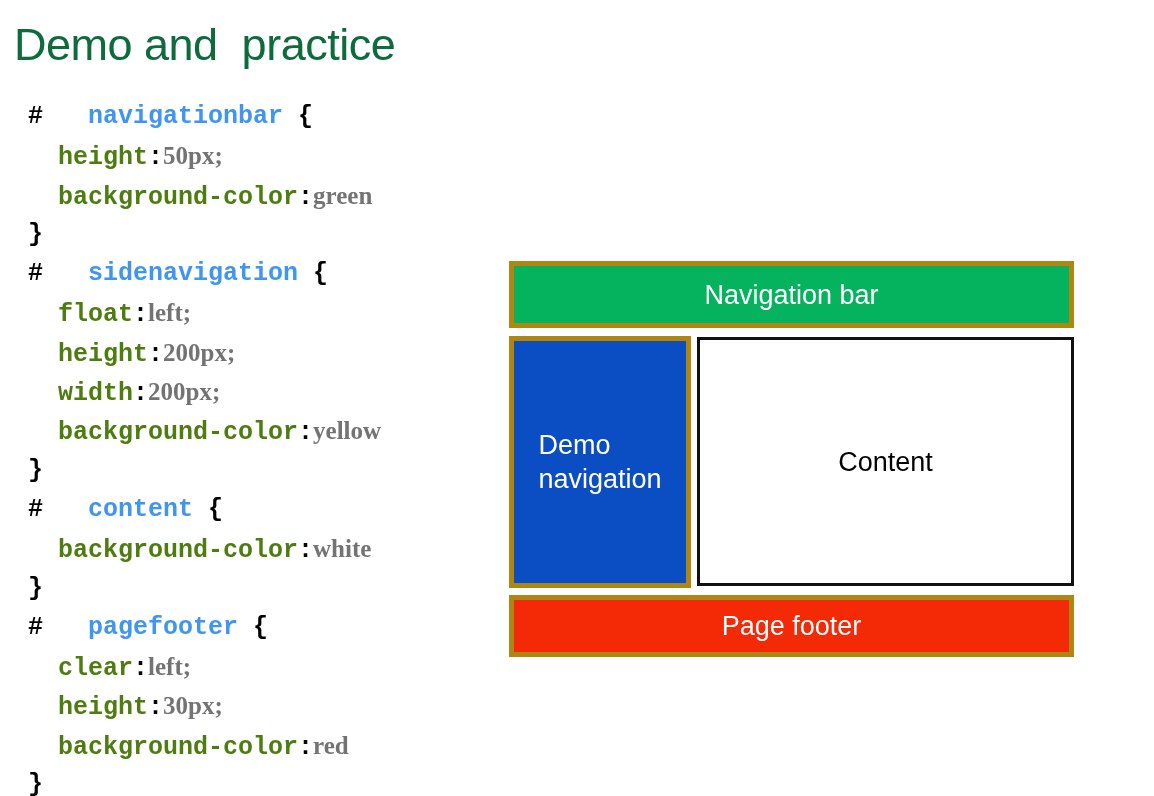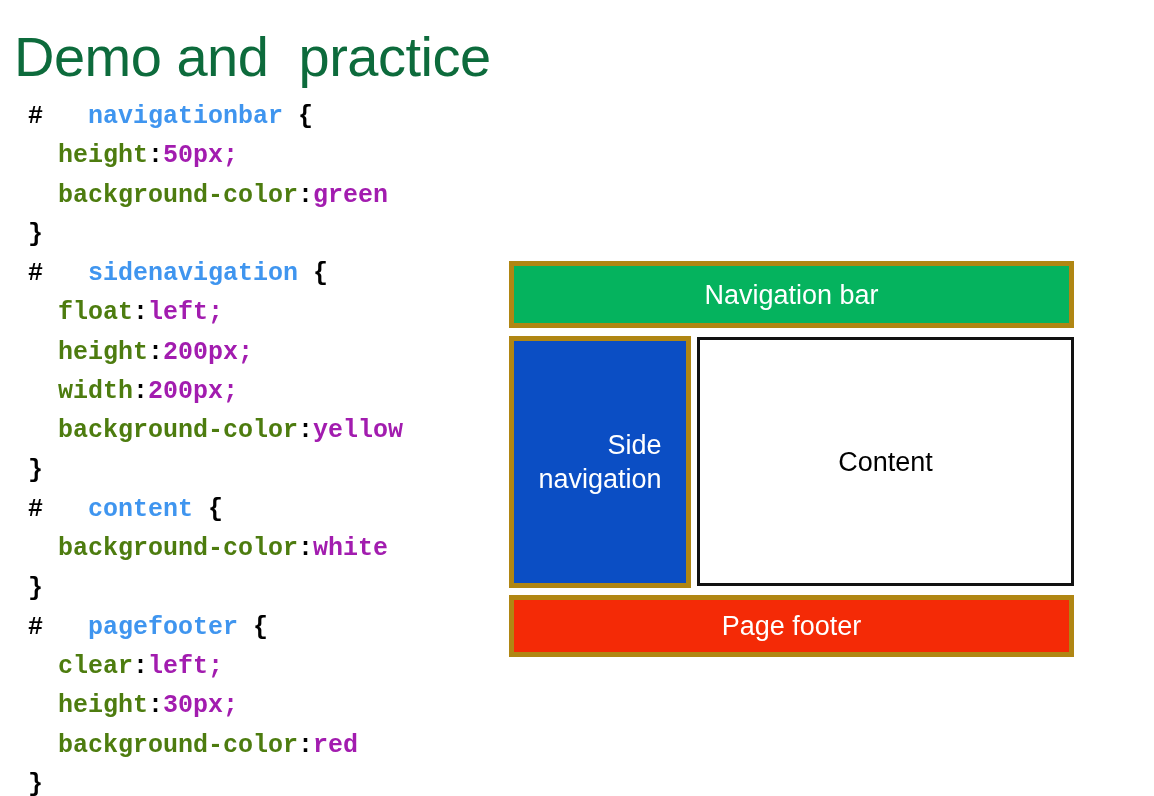--- a/index.html
+++ b/index.html
@@ -15,27 +15,26 @@
     position: relative;
     font-family: "Liberation Sans", sans-serif;
   }
 
   
   #slide-title {
     position: absolute;
     left: 14px;
     top: 4px;
     font-family: "Liberation Sans", sans-serif;
-    font-size: 56px;
+    font-size: 45px;
     font-weight: 400;
     line-height: 82px;
     color: #0d6b3c;
     white-space: pre;
     letter-spacing: -0.5px;
-    margin-top: 12px;
   }
 
   
   #code-block {
     position: absolute;
     left: 28px;
     top: 97px;
     width: 470px;
     font-family: "Liberation Mono", "DejaVu Sans Mono", monospace;
     font-size: 25px;
@@ -43,40 +42,40 @@
     line-height: 39.3px;
     white-space: pre;
     color: #000000;
   }
   .code-line { white-space: pre; height: 39.3px; }
   .tok-hash   { color: #000000; }
   .tok-sel    { color: #3f95ef; margin-left: 45px; }
   .tok-brace  { color: #000000; }
   .tok-prop   { color: #4d7c0f; }
   .tok-punc   { color: #000000; }
-  .tok-val    { color: #a21caf; }
+  .tok-val    { color: #737373; font-family: Liberation Serif, serif; }
 
   
   #diagram {
     position: absolute;
     left: 509px;
     top: 261px;
     width: 565px;
     height: 396px;
   }
 
   .box {
     position: absolute;
     display: flex;
     align-items: center;
     justify-content: center;
     font-family: "Liberation Sans", sans-serif;
     font-size: 27px;
     line-height: 34px;
-    text-align: right;
+    text-align: left;
   }
 
   #navigation-bar-box {
     left: 0px;  top: 0px;
     width: 565px; height: 67px;
     background: #05b35e;
     border: 5px solid #b08613;
     color: #ffffff;
   }
 
@@ -113,21 +112,21 @@
 
 <div id="code-block"><div class="code-line"><span class="tok-hash">#</span><span class="tok-sel">navigationbar</span><span class="tok-brace"> {</span></div><div class="code-line"><span class="tok-prop">  height</span><span class="tok-punc">:</span><span class="tok-val">50px;</span></div><div class="code-line"><span class="tok-prop">  background-color</span><span class="tok-punc">:</span><span class="tok-val">green</span></div><div class="code-line"><span class="tok-brace">}</span></div><div class="code-line"><span class="tok-hash">#</span><span class="tok-sel">sidenavigation</span><span class="tok-brace"> {</span></div><div class="code-line"><span class="tok-prop">  float</span><span class="tok-punc">:</span><span class="tok-val">left;</span></div><div class="code-line"><span class="tok-prop">  height</span><span class="tok-punc">:</span><span class="tok-val">200px;</span></div><div class="code-line"><span class="tok-prop">  width</span><span class="tok-punc">:</span><span class="tok-val">200px;</span></div><div class="code-line"><span class="tok-prop">  background-color</span><span class="tok-punc">:</span><span class="tok-val">yellow</span></div><div class="code-line"><span class="tok-brace">}</span></div><div class="code-line"><span class="tok-hash">#</span><span class="tok-sel">content</span><span class="tok-brace"> {</span></div><div class="code-line"><span class="tok-prop">  background-color</span><span class="tok-punc">:</span><span class="tok-val">white</span></div><div class="code-line"><span class="tok-brace">}</span></div><div class="code-line"><span class="tok-hash">#</span><span class="tok-sel">pagefooter</span><span class="tok-brace"> {</span></div><div class="code-line"><span class="tok-prop">  clear</span><span class="tok-punc">:</span><span class="tok-val">left;</span></div><div class="code-line"><span class="tok-prop">  height</span><span class="tok-punc">:</span><span class="tok-val">30px;</span></div><div class="code-line"><span class="tok-prop">  background-color</span><span class="tok-punc">:</span><span class="tok-val">red</span></div><div class="code-line"><span class="tok-brace">}</span></div></div>
 
 <div id="diagram">
 
   <div class="box" id="navigation-bar-box">
     <span class="box-label">Navigation bar</span>
   </div>
 
   <div class="box" id="side-navigation-box">
-    <span class="box-label">Side
+    <span class="box-label">Demo
 navigation</span>
   </div>
 
   <div class="box" id="content-box">
     <span class="box-label">Content</span>
   </div>
 
   <div class="box" id="page-footer-box">
     <span class="box-label">Page footer</span>
   </div>

